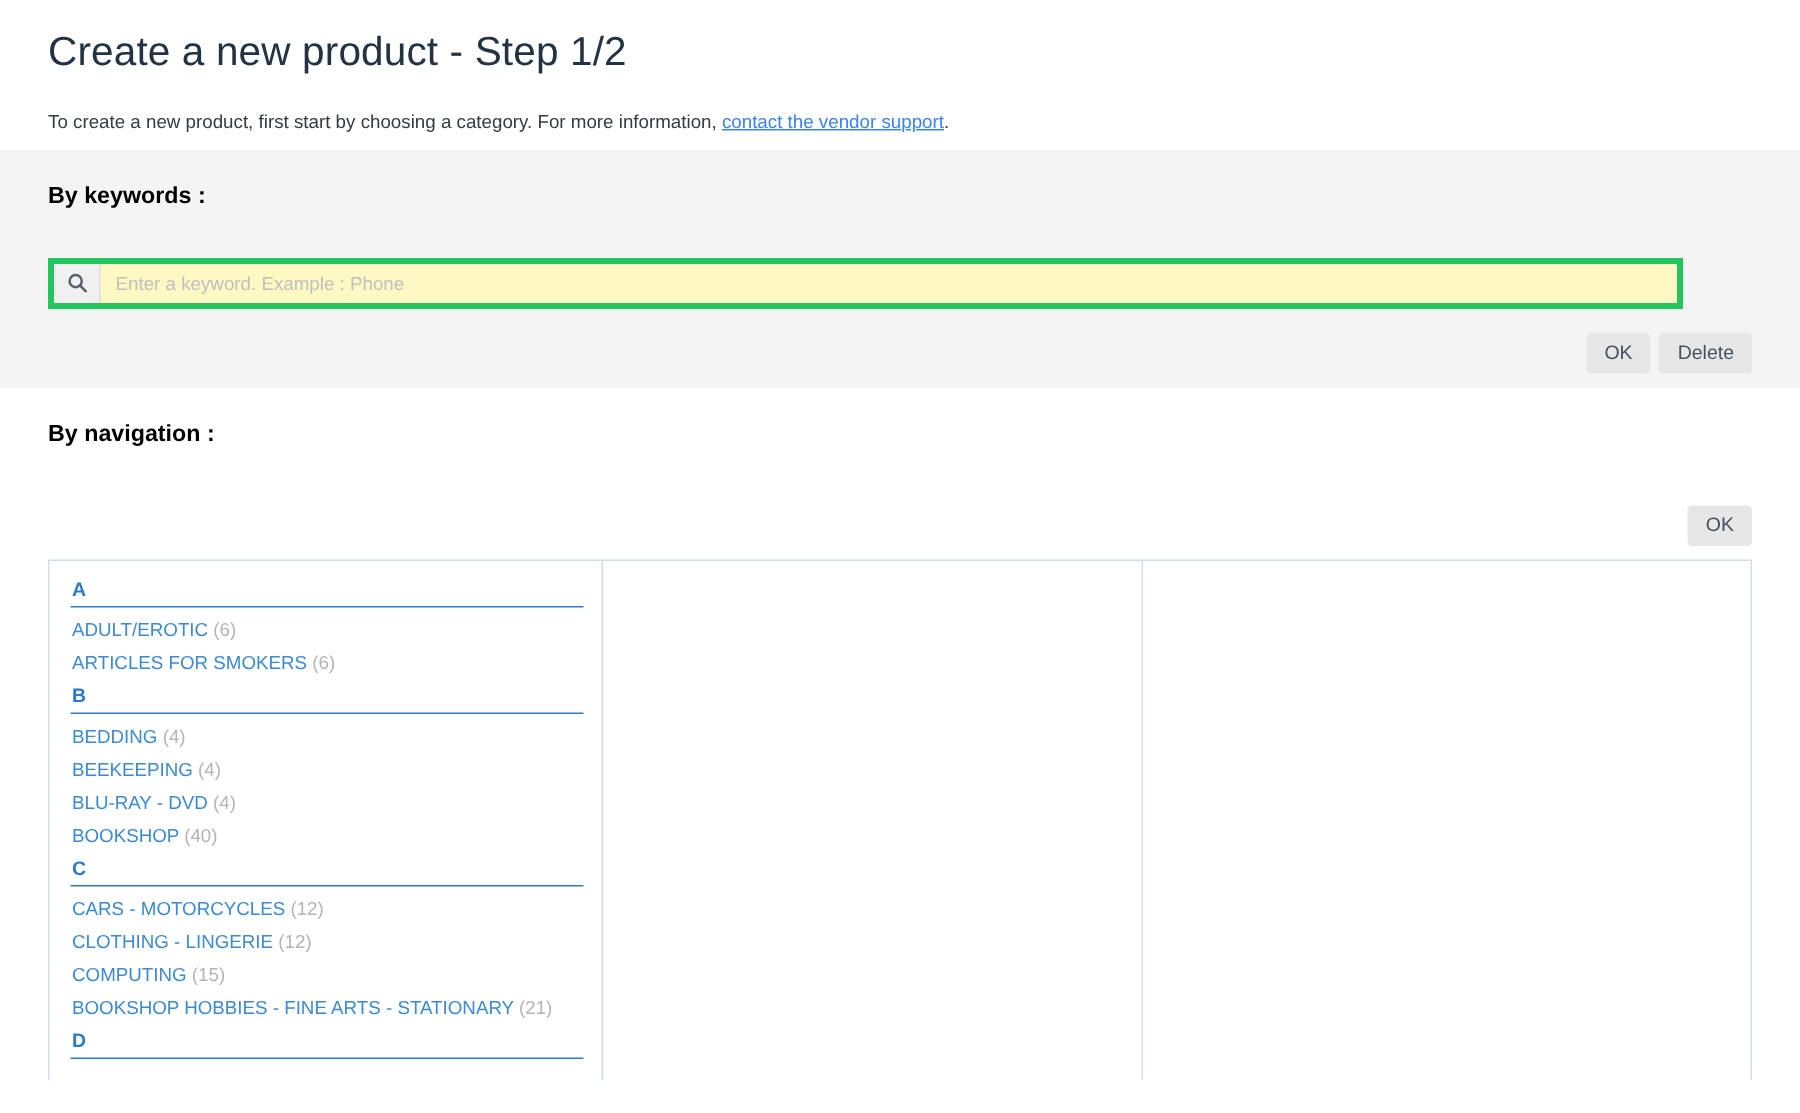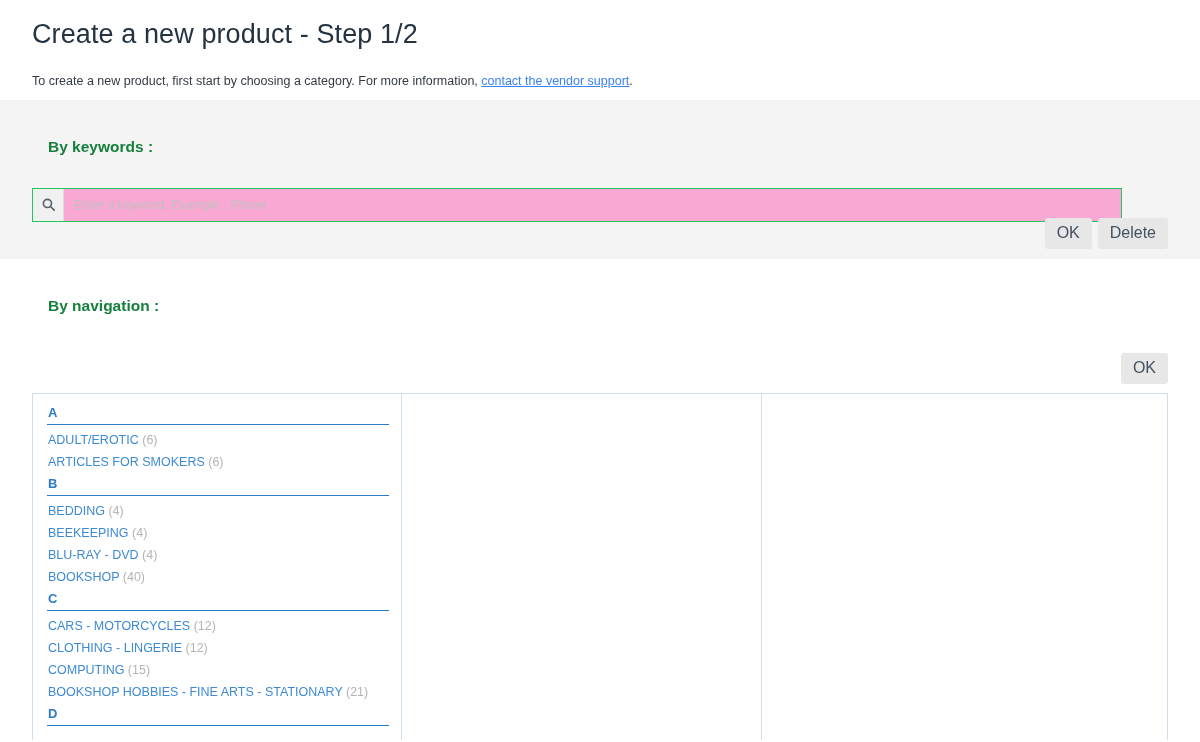--- a/index.html
+++ b/index.html
@@ -36,30 +36,30 @@
   
   .keywords-panel {
     background: #f4f4f4;
     padding: 22px 32px 0 32px;
     height: 159px;
     position: relative;
   }
   .section-heading {
     font-size: 15.5px;
     font-weight: bold;
-    color: #15803d;
-    margin: 16px;
+    color: #000000;
+    margin: 0;
   }
   .search-row { margin-top: 32px; }
   .input-group {
     display: flex;
     width: 1090px;
     height: 34px;
-    border: 1px solid #22c55e;
-    background: #f9a8d4;
+    border: 4px solid #22c55e;
+    background: #fef9c3;
   }
   .input-addon {
     width: 31px;
     background: #f0f0f0;
     border-right: 1px solid #dcdcdc;
     display: flex;
     align-items: center;
     justify-content: center;
     color: #55606b;
   }
@@ -81,21 +81,21 @@
     bottom: 10px;
     display: flex;
     gap: 6px;
   }
   .btn {
     background: #e7e7e7;
     border: none;
     border-radius: 3px;
     color: #44525f;
     font-family: "Liberation Sans", sans-serif;
-    font-size: 16px;
+    font-size: 13px;
     padding: 5px 12px;
     cursor: pointer;
     line-height: 1.3;
   }
 
   
   .nav-section { background: #fff; padding: 22px 32px 0 32px; position: relative; }
   .nav-ok-row {
     display: flex;
     justify-content: flex-end;

